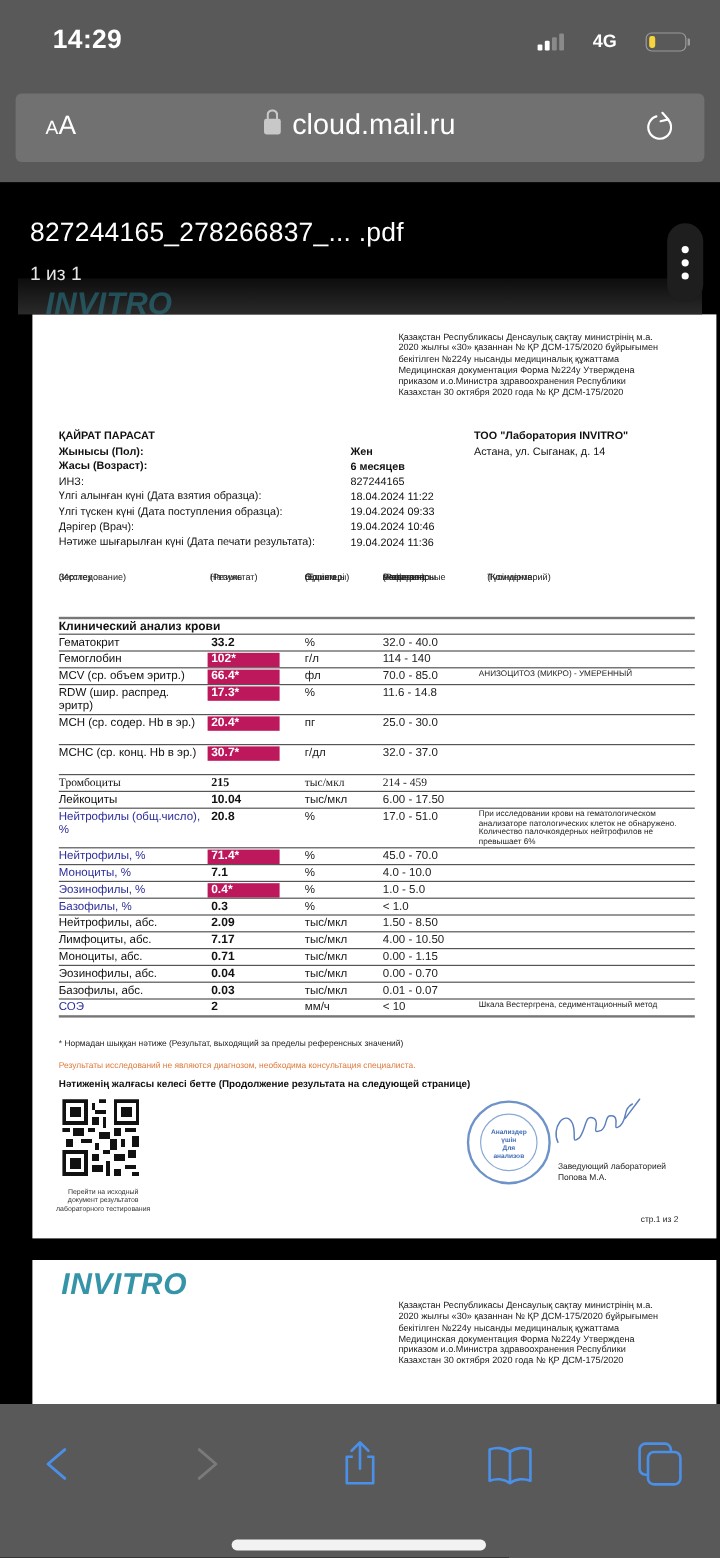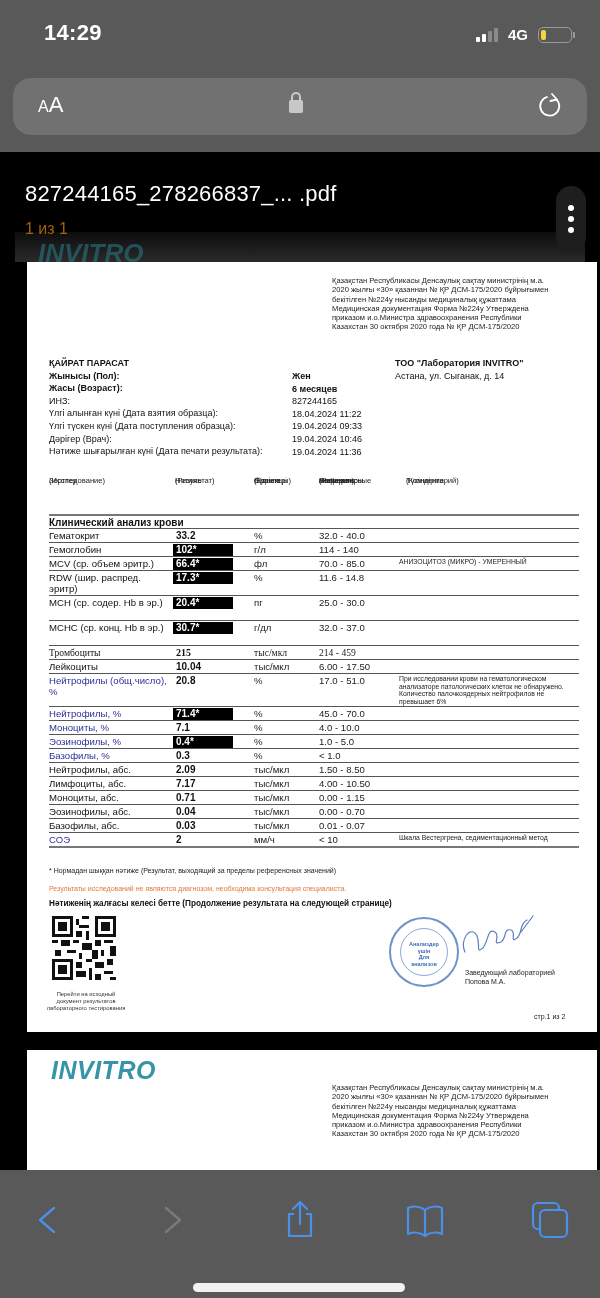--- a/index.html
+++ b/index.html
@@ -2,42 +2,42 @@
 <html><head>
 <meta charset="utf-8">
 <style>
   * { box-sizing: border-box; margin: 0; padding: 0; }
   html, body { width: 600px; height: 1298px; overflow: hidden; background: #000; }
   body { font-family: "Liberation Sans", "DejaVu Sans", sans-serif; position: relative; }
 
   
   .topbar { position: absolute; left: 0; top: 0; width: 600px; height: 152px; background: #595959; }
   .status-time { position: absolute; left: 44px; top: 20px; color: #fff; font-size: 22px; font-weight: bold; letter-spacing: 0.3px; }
-  .status-right { position: absolute; right: 28px; top: 26px; display: flex; align-items: center; gap: 10px; color: #fff; font-size: 15px; font-weight: bold; }
+  .status-right { position: absolute; right: 28px; top: 26px; display: flex; align-items: center; gap: 24px; color: #fff; font-size: 15px; font-weight: bold; }
   .signal { display: flex; align-items: flex-end; gap: 2px; height: 14px; }
   .signal span { display: block; width: 4px; background: #fff; border-radius: 1px; }
   .signal span.dim { background: #8a8a8a; }
   .battery { width: 34px; height: 16px; border: 1.5px solid #9a9a9a; border-radius: 5px; position: relative; padding: 2px; }
   .battery::after { content: ""; position: absolute; right: -4px; top: 4px; width: 2px; height: 6px; background: #9a9a9a; border-radius: 0 1px 1px 0; }
   .battery .level { width: 5px; height: 100%; background: #f7d43c; border-radius: 2px; }
 
-  .urlbar { position: absolute; left: 13px; top: 78px; width: 574px; height: 57px; background: #717171; border-radius: 18px; }
+  .urlbar { position: absolute; left: 13px; top: 78px; width: 574px; height: 57px; background: #717171; border-radius: 5px; }
   .aa { position: absolute; left: 25px; top: 14px; color: #fff; font-size: 16px; }
   .aa b { font-size: 22px; font-weight: normal; }
   .url-wrap { position: absolute; left: 0; right: 0; top: 13px; text-align: center; color: #fff; font-size: 24px; }
   .lock { display: inline-block; width: 14px; height: 13px; background: #c8c8c8; border-radius: 2px; position: relative; margin-right: 9px; vertical-align: 0px; }
   .lock::before { content: ""; position: absolute; left: 2px; top: -8px; width: 6px; height: 8px; border: 2px solid #c8c8c8; border-bottom: none; border-radius: 5px 5px 0 0; }
   .reload { position: absolute; right: 22px; top: 13px; width: 30px; height: 30px; }
 
   
   .viewer-head { position: absolute; left: 0; top: 152px; width: 600px; height: 80px; background: #000; }
   .file-name { position: absolute; left: 25px; top: 29px; color: #fff; font-size: 22px; letter-spacing: 0.2px; }
   .menu-btn { position: absolute; right: 14px; top: 34px; width: 30px; height: 66px; background: #1e1e1e; border-radius: 15px; display: flex; flex-direction: column; align-items: center; justify-content: center; gap: 5px; z-index: 5; }
   .menu-btn span { width: 6px; height: 6px; background: #fff; border-radius: 50%; }
-  .page-count { position: absolute; left: 25px; top: 220px; color: #a16207; font-size: 16px; z-index: 4; }
+  .page-count { position: absolute; left: 25px; top: 220px; color: #e5e5e5; font-size: 16px; z-index: 4; }
   .fade { position: absolute; left: 15px; top: 232px; width: 570px; height: 30px; background: linear-gradient(#0d0d0d, #2a2a2a); z-index: 3; }
   .ghost-logo { position: absolute; left: 38px; top: 238px; font-size: 26px; font-weight: bold; font-style: italic; color: #2a7b8c; opacity: 0.55; z-index: 3; }
 
   
   .page { position: absolute; left: 15px; width: 570px; background: #fff; color: #111; overflow: hidden; margin-left: 12px; }
   .page1 { top: 262px; height: 770px; }
   .page2 { top: 1050px; height: 120px; }
 
   .legal { position: absolute; left: 305px; font-size: 7.6px; line-height: 9.3px; color: #222; width: 250px; }
   .page1 .legal { top: 14px; }
@@ -53,21 +53,21 @@
   .thead { position: absolute; left: 22px; top: 214px; width: 530px; font-size: 7.6px; line-height: 9px; color: #222; }
   .thead div { position: absolute; top: 0; }
 
   .tbl { position: absolute; left: 22px; top: 252px; width: 530px; }
   .sec-title { font-weight: bold; font-size: 10px; height: 14px; line-height: 14px; border-top: 2px solid #777; }
   .row { position: relative; border-top: 1.5px solid #555; font-size: 9.6px; color: #111; }
   .row .c { position: absolute; top: 1px; line-height: 11px; }
   .row .name { left: 0; width: 118px; }
   .row .name.link { color: #2d2e9a; }
   .row .val { left: 124px; width: 60px; font-weight: bold; font-size: 10px; padding-left: 3px; }
-  .row .val.flag { background: #000000; color: #fff; height: 12px; top: 1px; }
+  .row .val.flag { background: #be185d; color: #fff; height: 12px; top: 1px; }
   .row .unit { left: 205px; color: #222; }
   .row .ref { left: 270px; color: #222; }
   .row .comm { left: 350px; width: 180px; font-size: 6.8px; line-height: 7.6px; color: #222; }
   .tbl-end { border-top: 2px solid #777; }
 
   .footnote { position: absolute; left: 22px; top: 605px; font-size: 7px; color: #222; }
   .disclaimer { position: absolute; left: 22px; top: 623px; font-size: 7px; color: #e07a3b; }
   .continue { position: absolute; left: 22px; top: 637px; font-size: 8.2px; font-weight: bold; color: #111; }
 
   .qr { position: absolute; left: 25px; top: 654px; width: 64px; height: 64px; }
@@ -99,21 +99,21 @@
     </div>
     <span>4G</span>
     <div class="battery">
         <div class="level"></div>
       </div>
   </div>
 
   <div class="urlbar">
     <div class="aa"><span>A</span><b>A</b></div>
     <div class="url-wrap">
-      <span class="lock"></span>
+      <span class="lock"></span><span>cloud.mail.ru</span>
     </div>
     <svg class="reload" viewBox="0 0 30 30">
       <path d="M22 9 A9.5 9.5 0 1 1 12 6" fill="none" stroke="#fff" stroke-width="1.8" stroke-linecap="round"></path>
       <path d="M17 3 L22 8.5 L15.5 10" fill="none" stroke="#fff" stroke-width="1.8" stroke-linecap="round" stroke-linejoin="round"></path>
     </svg>
   </div>
 </div>
 
 <div class="viewer-head">
   <div class="file-name">827244165_278266837_... .pdf</div>

